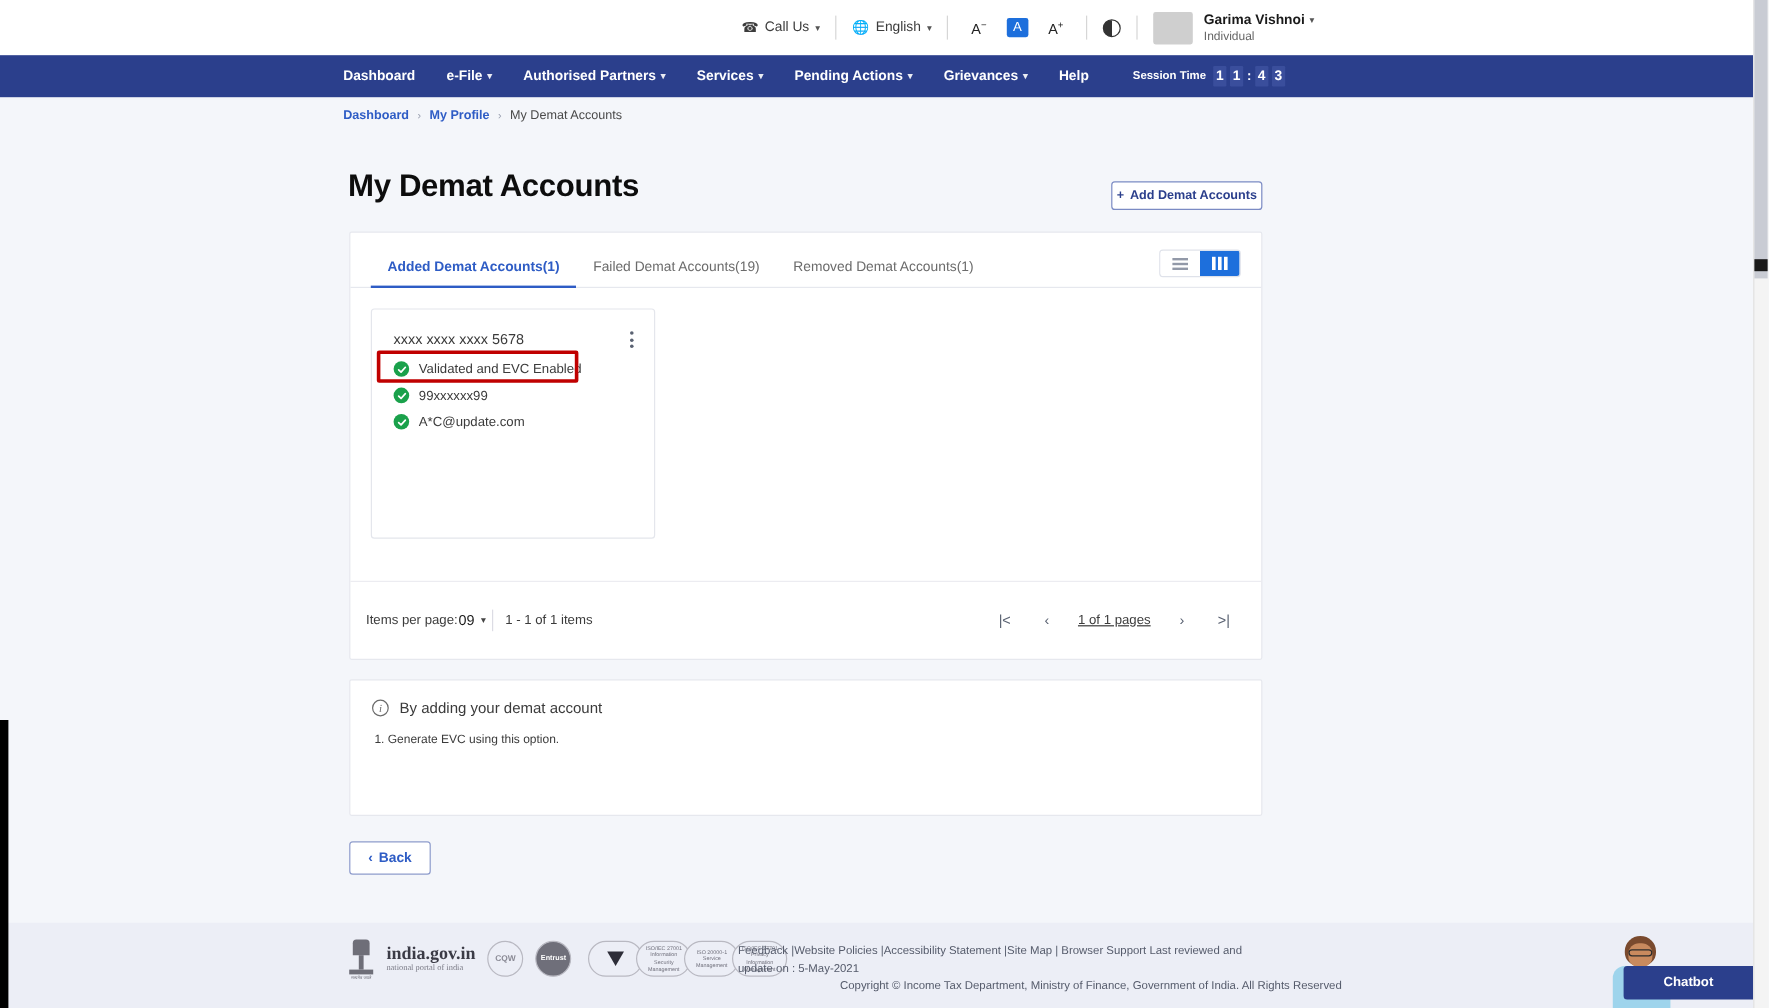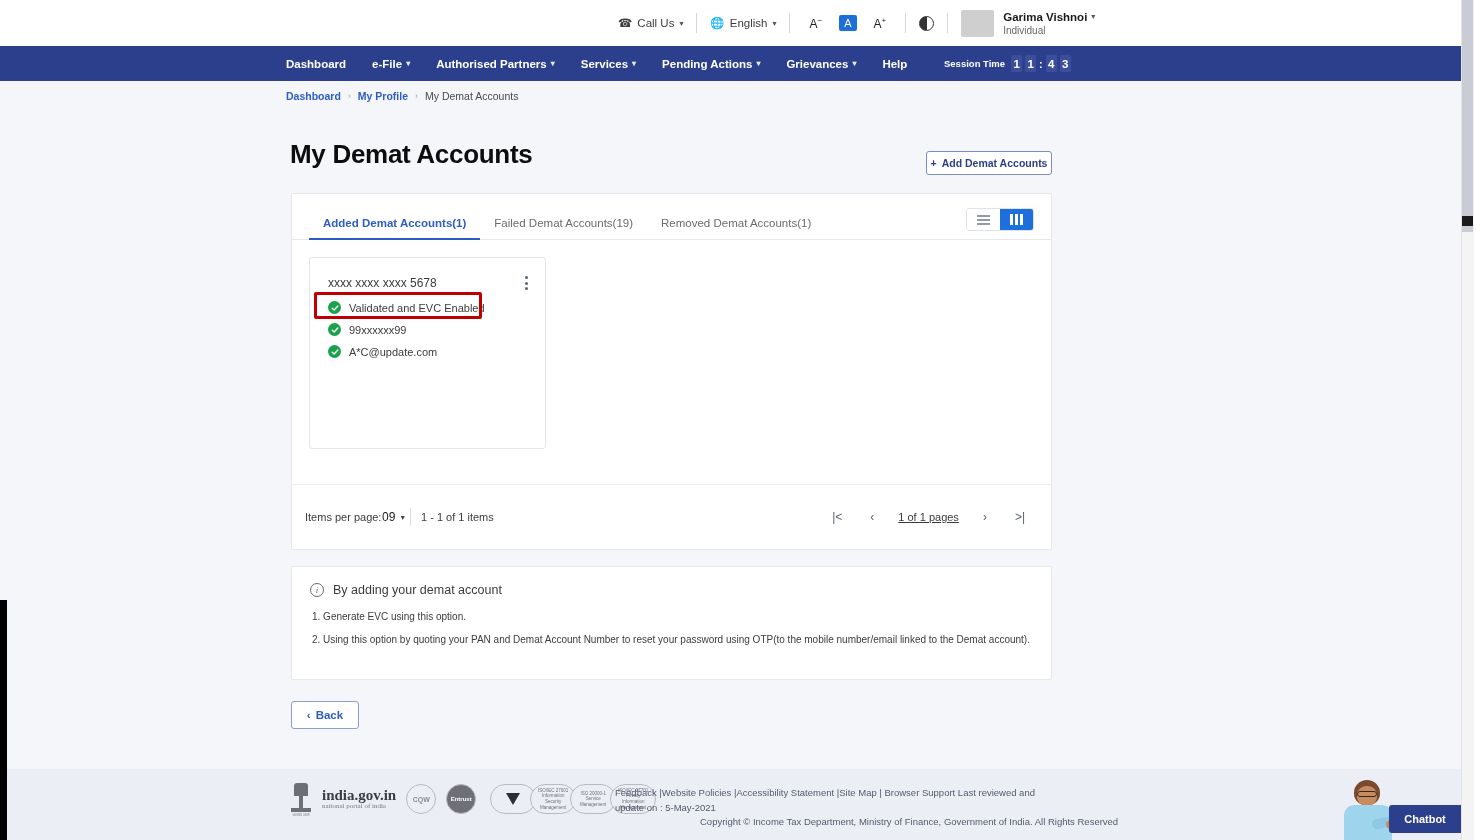--- a/index.html
+++ b/index.html
@@ -313,21 +313,21 @@
   .chat-avatar {
     position: absolute; left: 2px; bottom: 0px; width: 52px; height: 66px;
   }
   .ca-head { position: absolute; left: 12px; top: 6px; width: 26px; height: 25px; background: #7a4a2e; border-radius: 50% 50% 45% 45%; }
   .ca-face { position: absolute; left: 15px; top: 12px; width: 20px; height: 20px; background: #c98a5e; border-radius: 45%; }
   .ca-glass { position: absolute; left: 15px; top: 17px; width: 20px; height: 6px; border: 1.4px solid #2b2b2b; border-radius: 3px; }
   .ca-body { position: absolute; left: 2px; top: 31px; width: 48px; height: 35px; background: #9ed4ec; border-radius: 10px 10px 0 0; }
   .ca-arm { position: absolute; left: 30px; top: 44px; width: 20px; height: 10px; background: #8cc9e4; border-radius: 5px; transform: rotate(-12deg); }
   .ca-hand { position: absolute; left: 44px; top: 46px; width: 10px; height: 9px; background: #c98a5e; border-radius: 50%; }
   .chat-bar {
-    position: absolute; right: 0; bottom: 7px; width: 72px; height: 28px;
+    position: absolute; right: 0; bottom: 7px; width: 108px; height: 28px;
     background: #2b3f8c; border-radius: 3px 0 0 3px;
     display: flex; align-items: center; justify-content: center;
     font-size: 11px; color: #fff; font-weight: 700; text-align: right;
   }
 </style>
 </head>
 <body>
 
 <div class="page">
 
@@ -501,21 +501,20 @@
 
   <div class="highlight-box"></div>
 
   <div class="info-panel">
     <div class="info-head">
       <span class="info-ic">i</span>
       <span>By adding your demat account</span>
     </div>
     <div class="info-list" id="info-list">
         <div class="info-li">1. Generate EVC using this option.</div>
-        <div class="info-li">2. Using this option by quoting your PAN and Demat Account Number to reset your password using OTP(to the mobile number/email linked to the Demat account).</div>
       </div>
   </div>
 
   <div class="back-btn">
     <span>‹</span>
     <span>Back</span>
   </div>
 
   <div class="footer">
     <div class="foot-logos">

